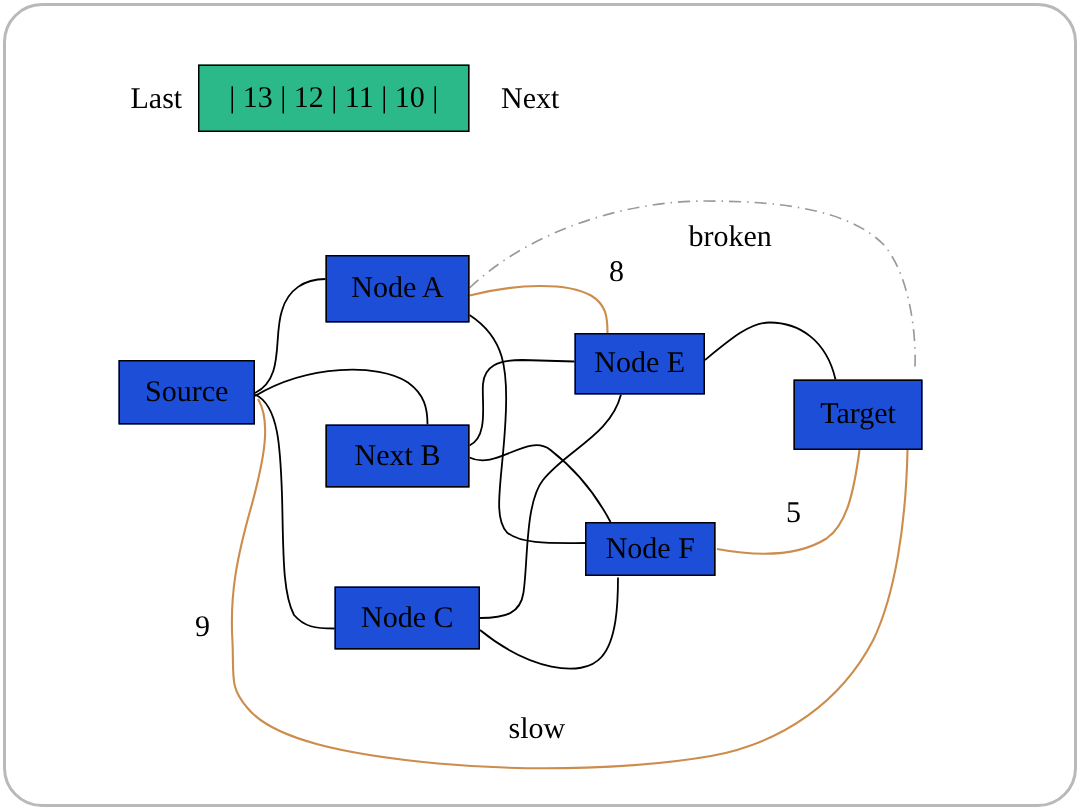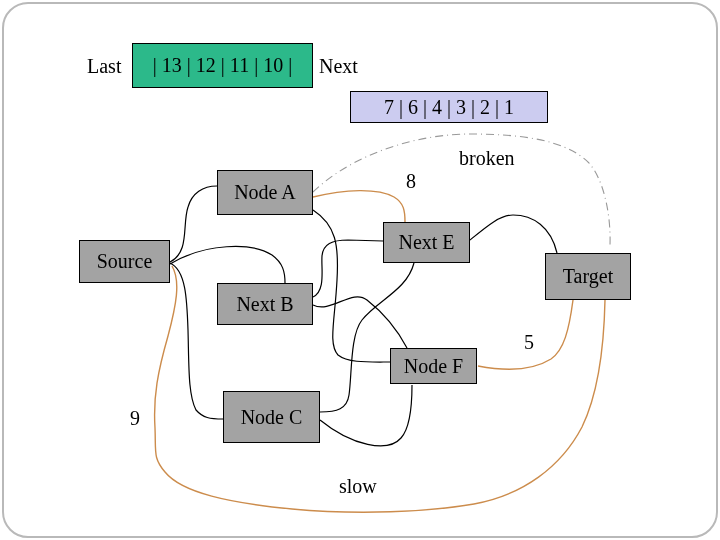--- a/index.html
+++ b/index.html
@@ -11,21 +11,21 @@
     position:absolute;left:2px;top:2px;width:712px;height:532px;
     border:2px solid #b9b9b9;border-radius:26px;background:#ffffff;
   }
   svg.edge-layer{position:absolute;left:0;top:0;width:720px;height:540px;}
   .edge{fill:none;}
   .edge.black{stroke:#000000;stroke-width:1.2;}
   .edge.slow{stroke:#cc8c4c;stroke-width:1.4;}
   .edge.broken{stroke:#999999;stroke-width:1.1;stroke-dasharray:8 4 1 4;}
   .node{
     position:absolute;display:flex;align-items:center;justify-content:center;
-    background:#a3a3a3;border:1.6px solid #000;box-sizing:border-box;
+    background:#1d4ed8;border:1.6px solid #000;box-sizing:border-box;
     font-size:20px;white-space:nowrap;
   }
   .bar{
     position:absolute;display:flex;align-items:center;justify-content:center;
     border:1.6px solid #000;box-sizing:border-box;font-size:20px;white-space:nowrap;
   }
   .bar.seq{background:#2cb98a;}
   .bar.recv{background:#ccccf0;}
   .lbl{position:absolute;font-size:20px;white-space:nowrap;line-height:1.1;}
 </style>
@@ -46,30 +46,29 @@
       <path d="M470,240 C487,226 500,215 513,215 C533,215 551,227 557,253" class="edge black"></path>
       <path d="M320,420 C352,446 388,453 401,438 C411,427 412,403 412,385" class="edge black"></path>
       <path d="M313,197 C345,189 378,188 394,197 C404,203 405,211 405,222" class="edge slow"></path>
       <path d="M478,366 C505,371 532,371 551,359 C564,350 569,330 573,300" class="edge slow"></path>
       <path d="M172,266 C181,281 176,306 168,336 C158,371 153,396 155,428 C156,452 153,458 165,472 C182,493 230,503 292,509 C358,515 428,512 474,504 C523,495 561,467 582,427 C597,396 604,348 605,300" class="edge slow"></path>
       <path d="M313,192 C355,152 420,134 470,134 C522,134 566,140 589,163 C604,180 611,215 610,245" class="edge broken"></path>
     </svg>
 
   <div class="lbl" style="left:87px;top:55px;">Last</div>
   <div class="bar seq" style="left:132px;top:43px;width:181px;height:45px;">| 13 | 12 | 11 | 10 |</div>
-  <div class="lbl" style="left:319px;top:55px;">Next</div>
+  <div class="lbl" style="left:334px;top:55px;">Next</div>
 
-  <div class="bar recv" style="left:350px;top:91px;width:198px;height:32px;">7 | 6 | 4 | 3 | 2 | 1</div>
 
   <div class="node" style="left:217px;top:170px;width:96px;height:45px;">Node A</div>
   <div class="node" style="left:79px;top:240px;width:91px;height:43px;">Source</div>
-  <div class="node" style="left:383px;top:222px;width:87px;height:41px;">Next E</div>
-  <div class="node" style="left:545px;top:253px;width:86px;height:47px;">Target</div>
+  <div class="node" style="left:383px;top:222px;width:87px;height:41px;">Node E</div>
+  <div class="node" style="left:529px;top:253px;width:86px;height:47px;">Target</div>
   <div class="node" style="left:217px;top:283px;width:96px;height:42px;">Next B</div>
   <div class="node" style="left:390px;top:348px;width:87px;height:36px;">Node F</div>
-  <div class="node" style="left:223px;top:391px;width:97px;height:52px;">Node C</div>
+  <div class="node" style="left:223px;top:391px;width:97px;height:42px;">Node C</div>
 
   <div class="lbl" style="left:459px;top:147px;">broken</div>
   <div class="lbl" style="left:406px;top:170px;">8</div>
   <div class="lbl" style="left:524px;top:331px;">5</div>
   <div class="lbl" style="left:130px;top:407px;">9</div>
   <div class="lbl" style="left:339px;top:475px;">slow</div>
 </div>
 
 </body></html>

